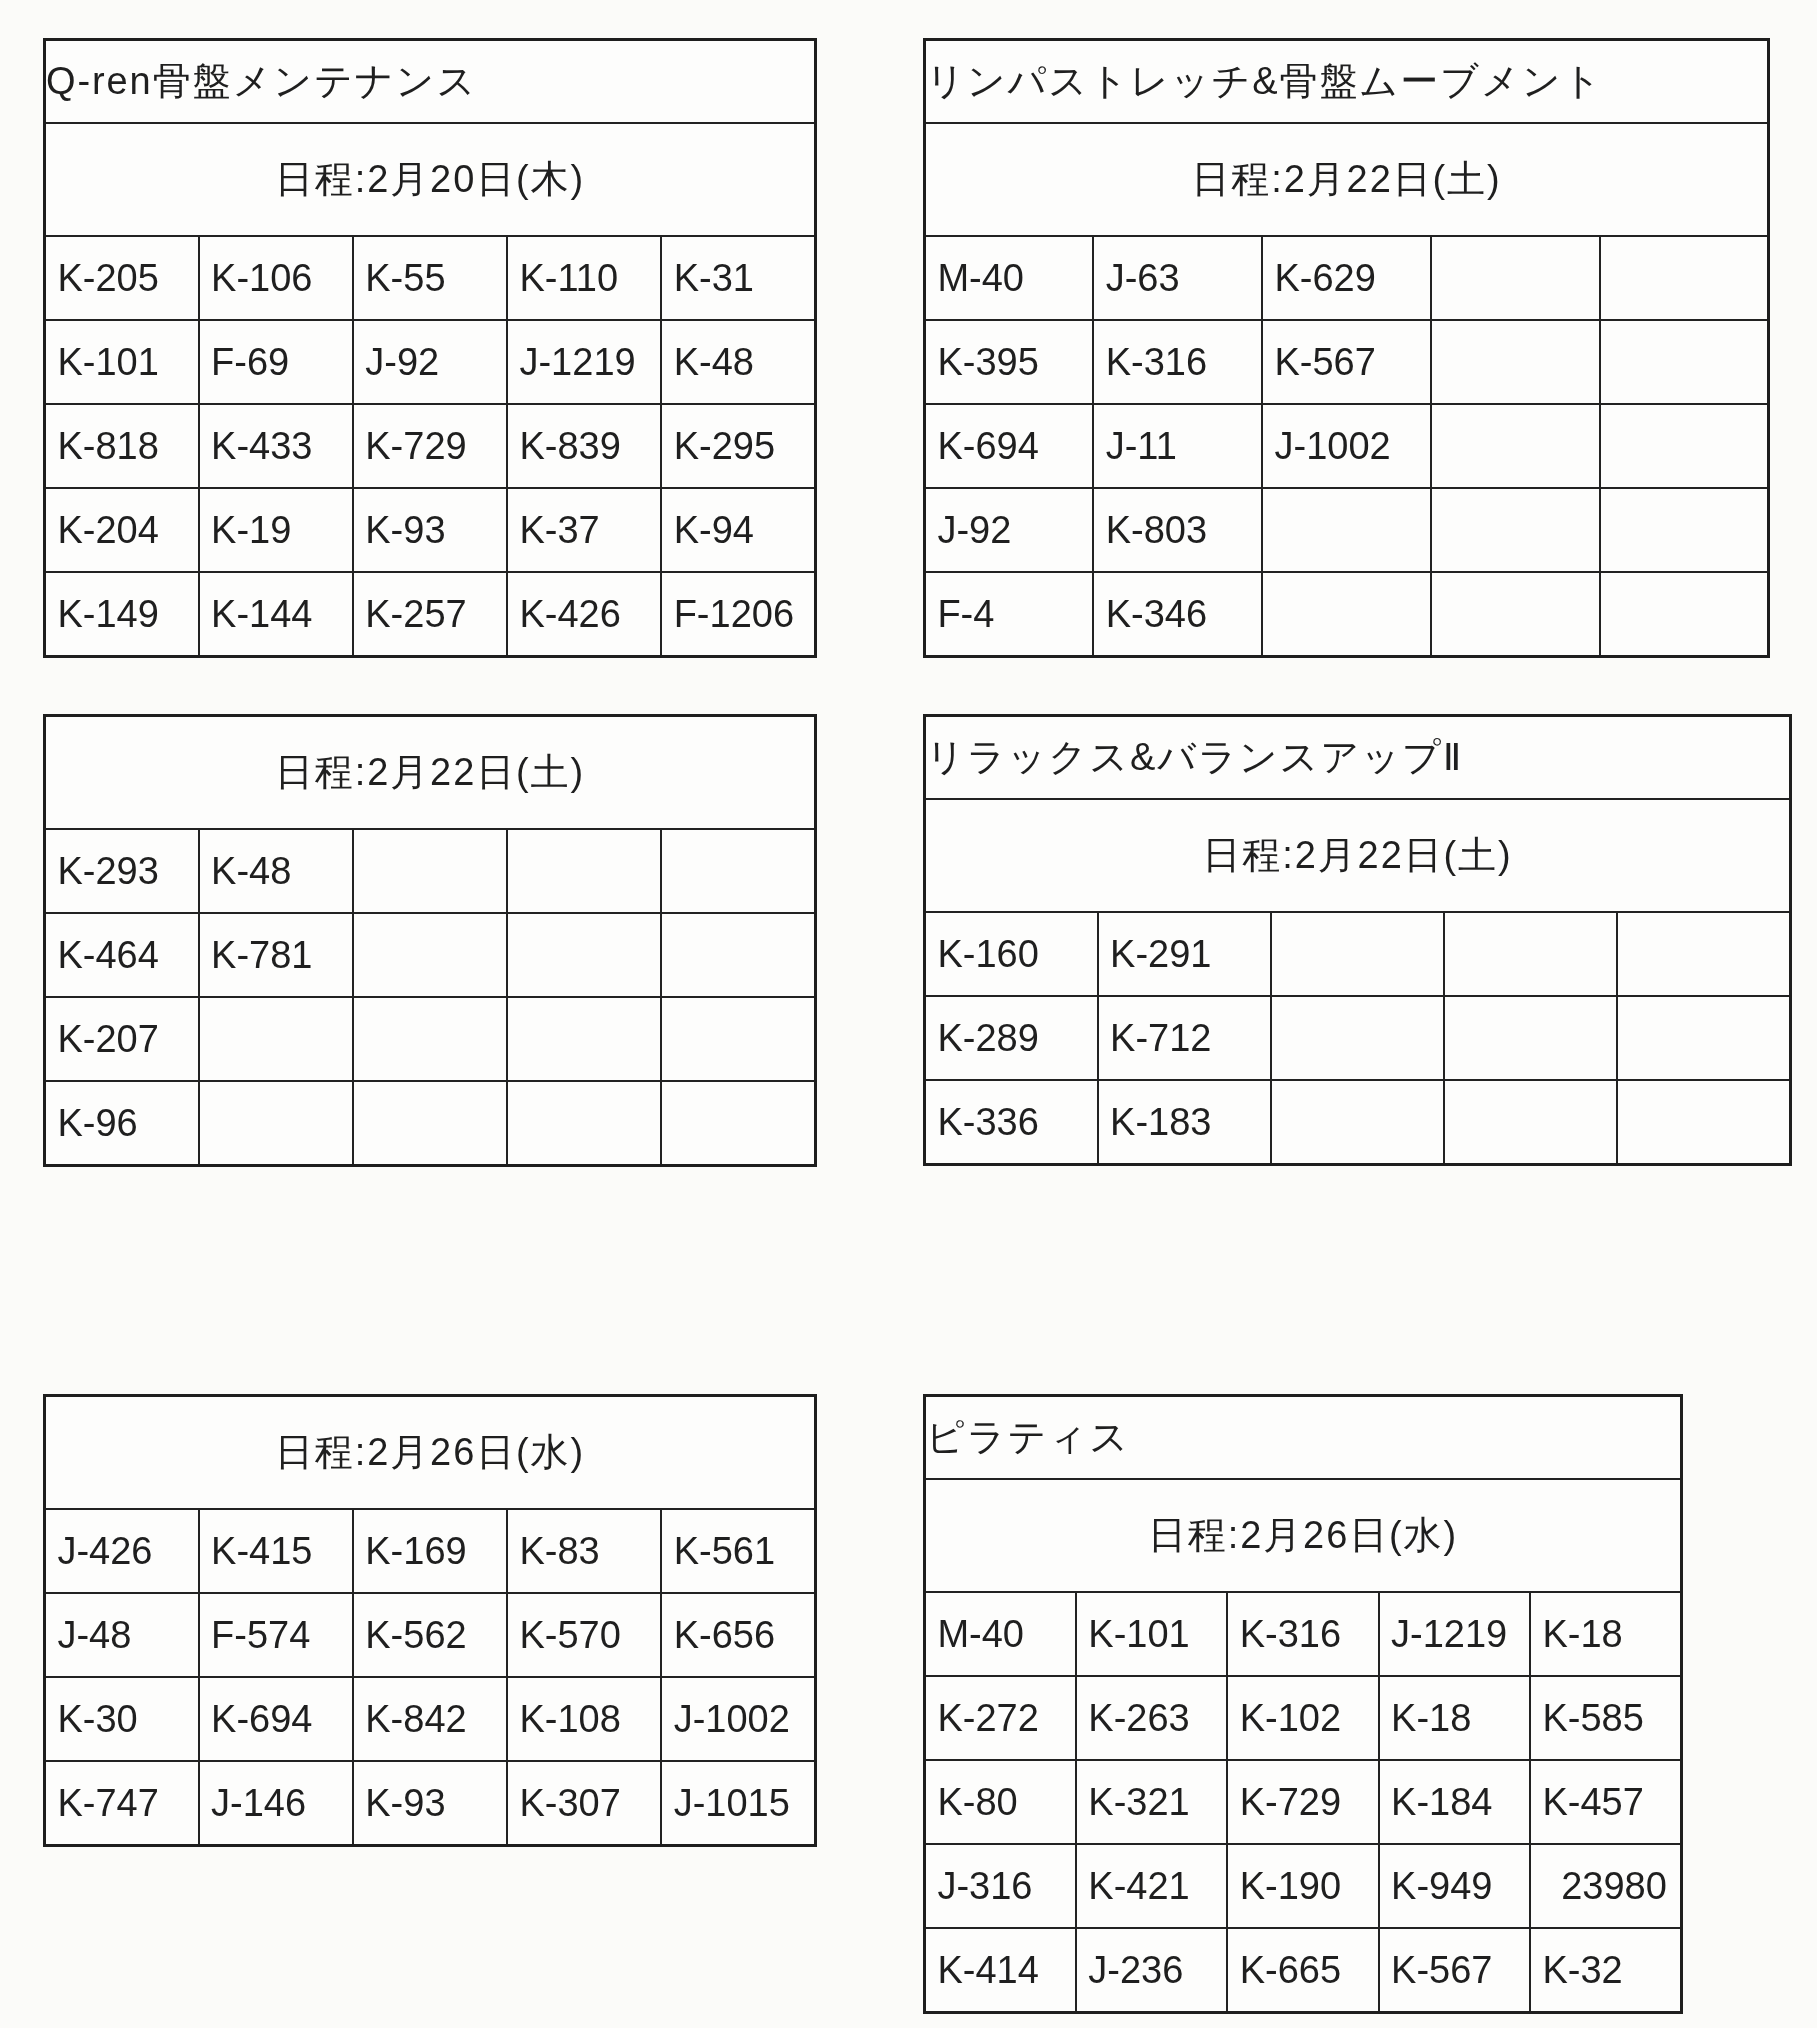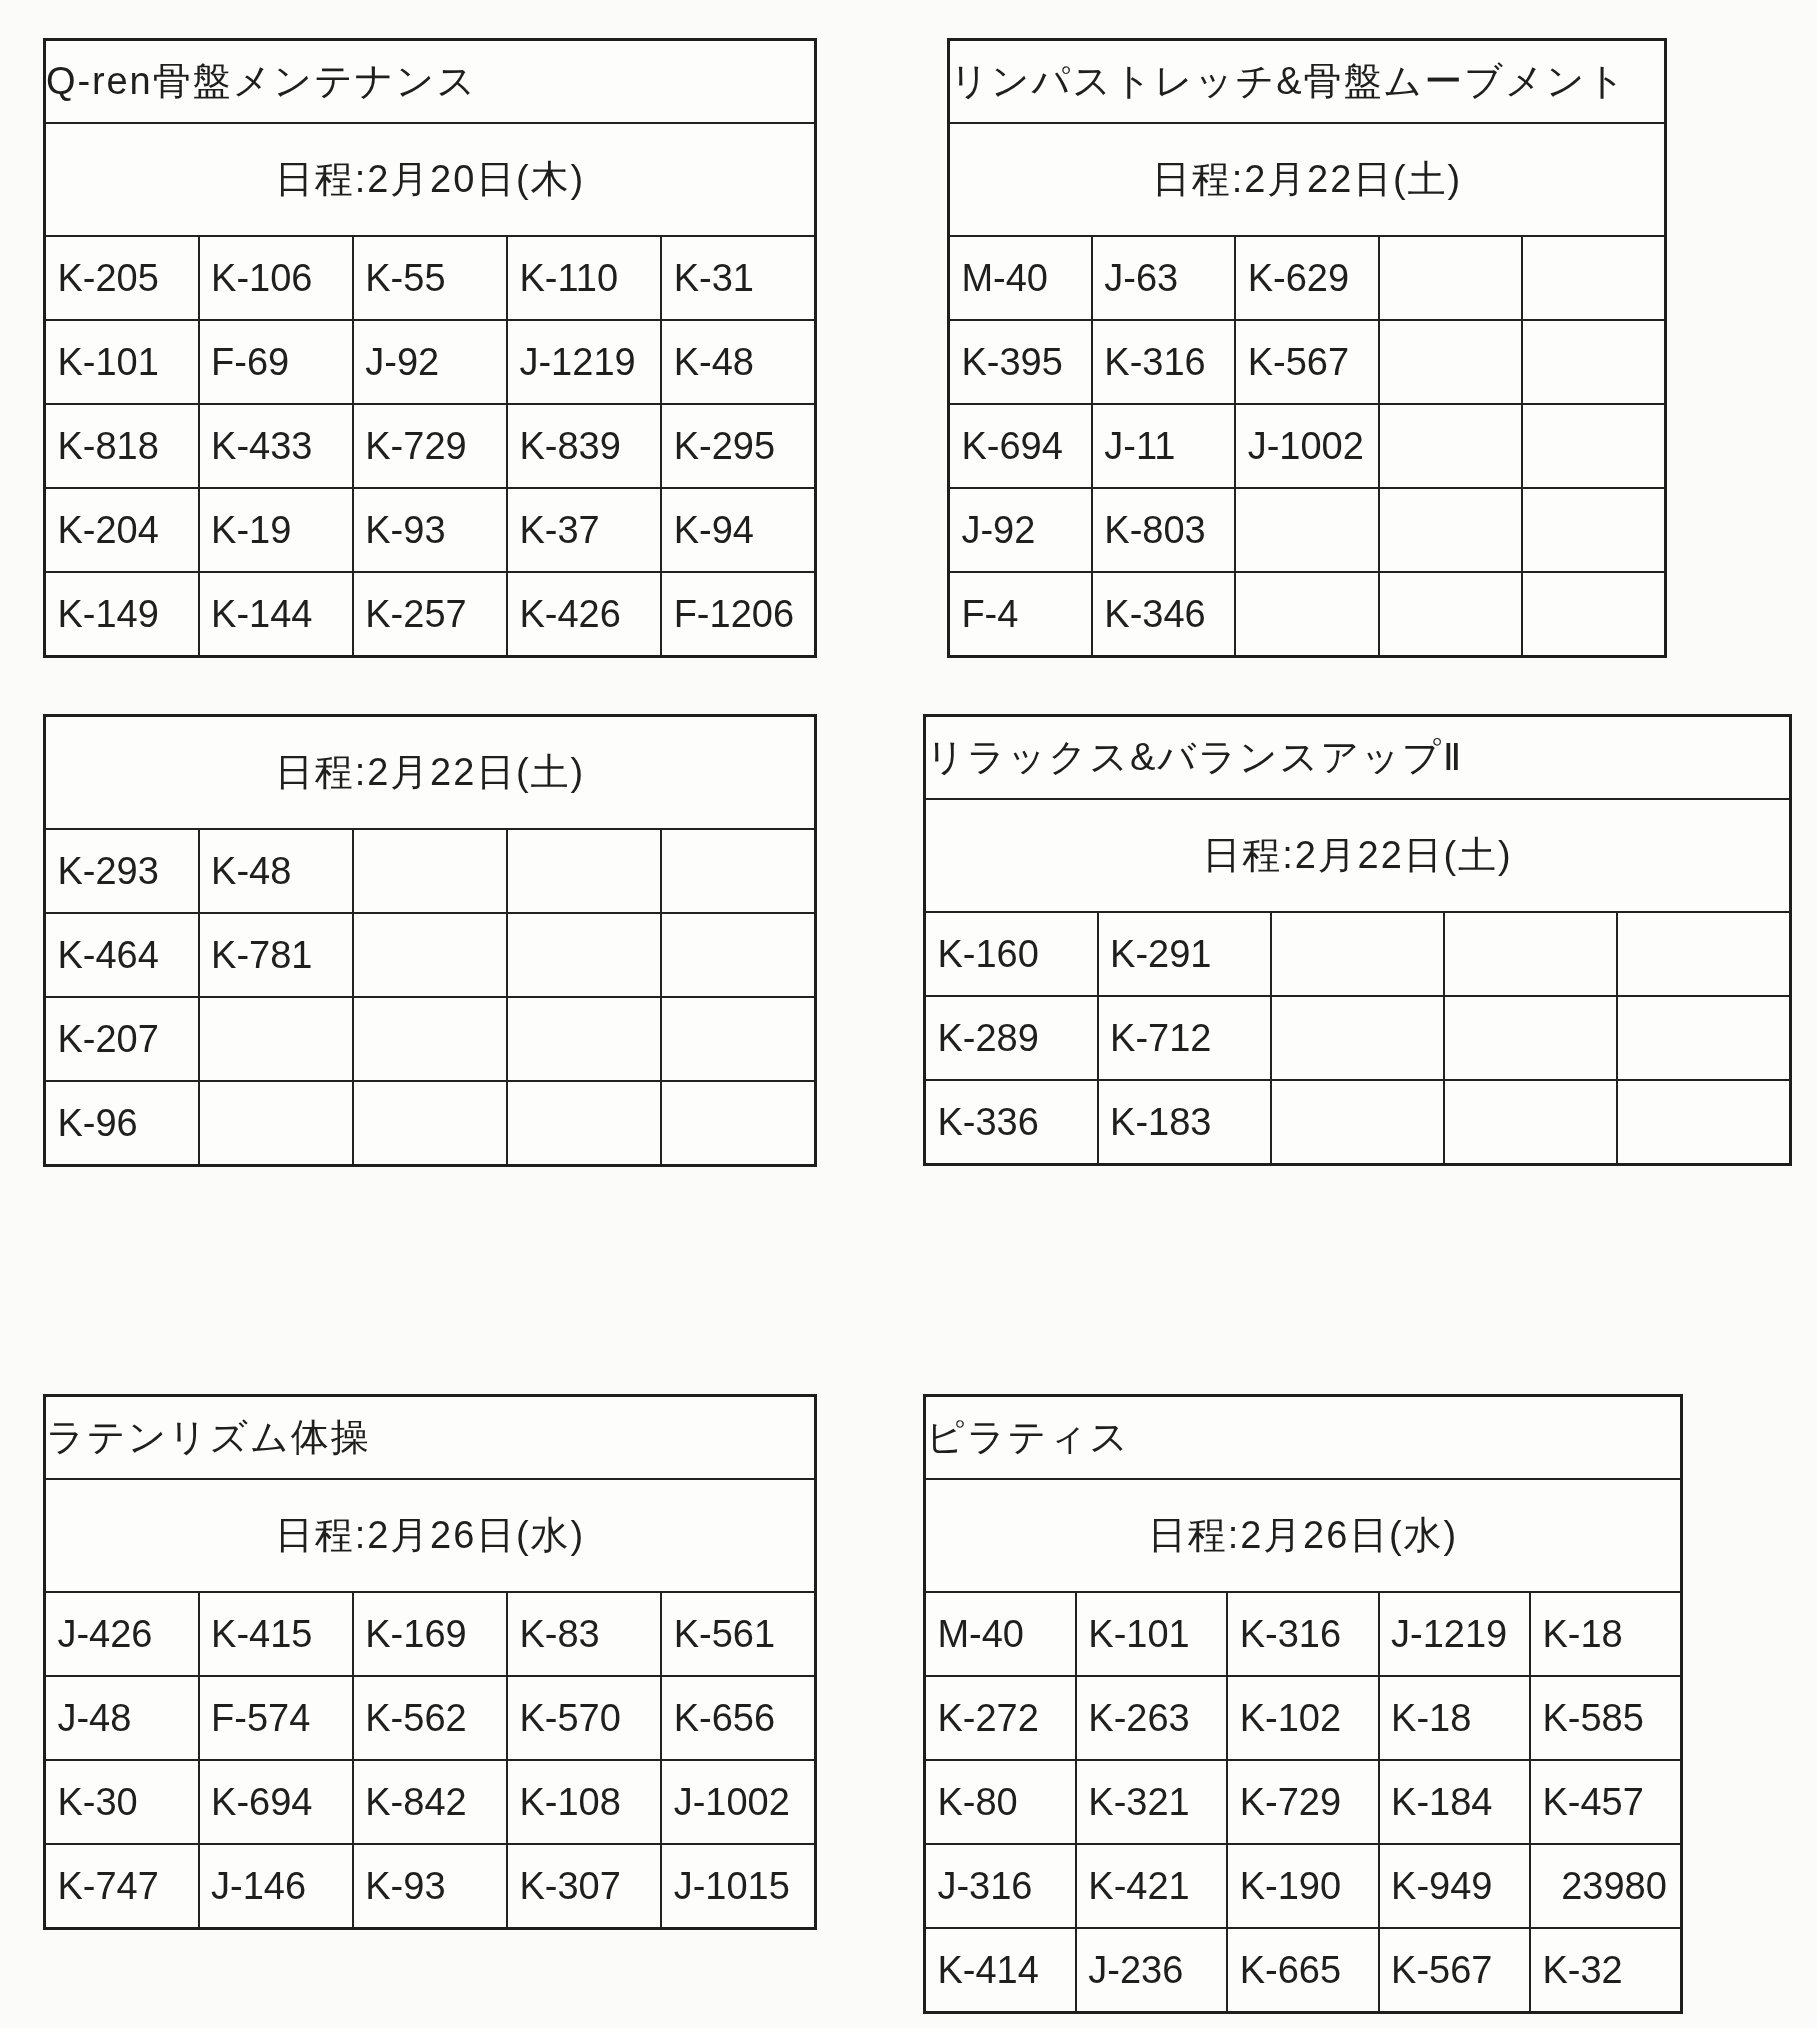--- a/index.html
+++ b/index.html
@@ -38,21 +38,21 @@
     text-align:center;
     padding:16px;
     letter-spacing:1.9px;
   }
   table.sched td.num{
     text-align:right;
     padding:0 13.2px 0 0;
   }
   
   .t1{left:43px;  top:38px;   width:774px;}
-  .t2{left:923px; top:38px;   width:720px;margin-left:24px;}
+  .t2{left:923px; top:38px;   width:847px;}
   .t3{left:43px;  top:714px;  width:774px;}
   .t4{left:923px; top:714px;  width:869px;}
   .t5{left:43px;  top:1394px; width:774px;}
   .t6{left:923px; top:1394px; width:760px;}
 </style>
 </head>
 <body>
 
 <div class="page">
 
@@ -219,23 +219,20 @@
           <td>K-183</td>
           <td></td>
           <td></td>
           <td></td>
         </tr>
       </tbody>
   </table>
 
   <table class="sched t5">
     <tbody>
-      <tr class="title-row">
-        <td colspan="5">ラテンリズム体操</td>
-      </tr>
       <tr class="date-row">
         <td colspan="5">日程:2月26日(水)</td>
       </tr>
     </tbody>
     <tbody>
         <tr>
           <td>J-426</td>
           <td>K-415</td>
           <td>K-169</td>
           <td>K-83</td>

